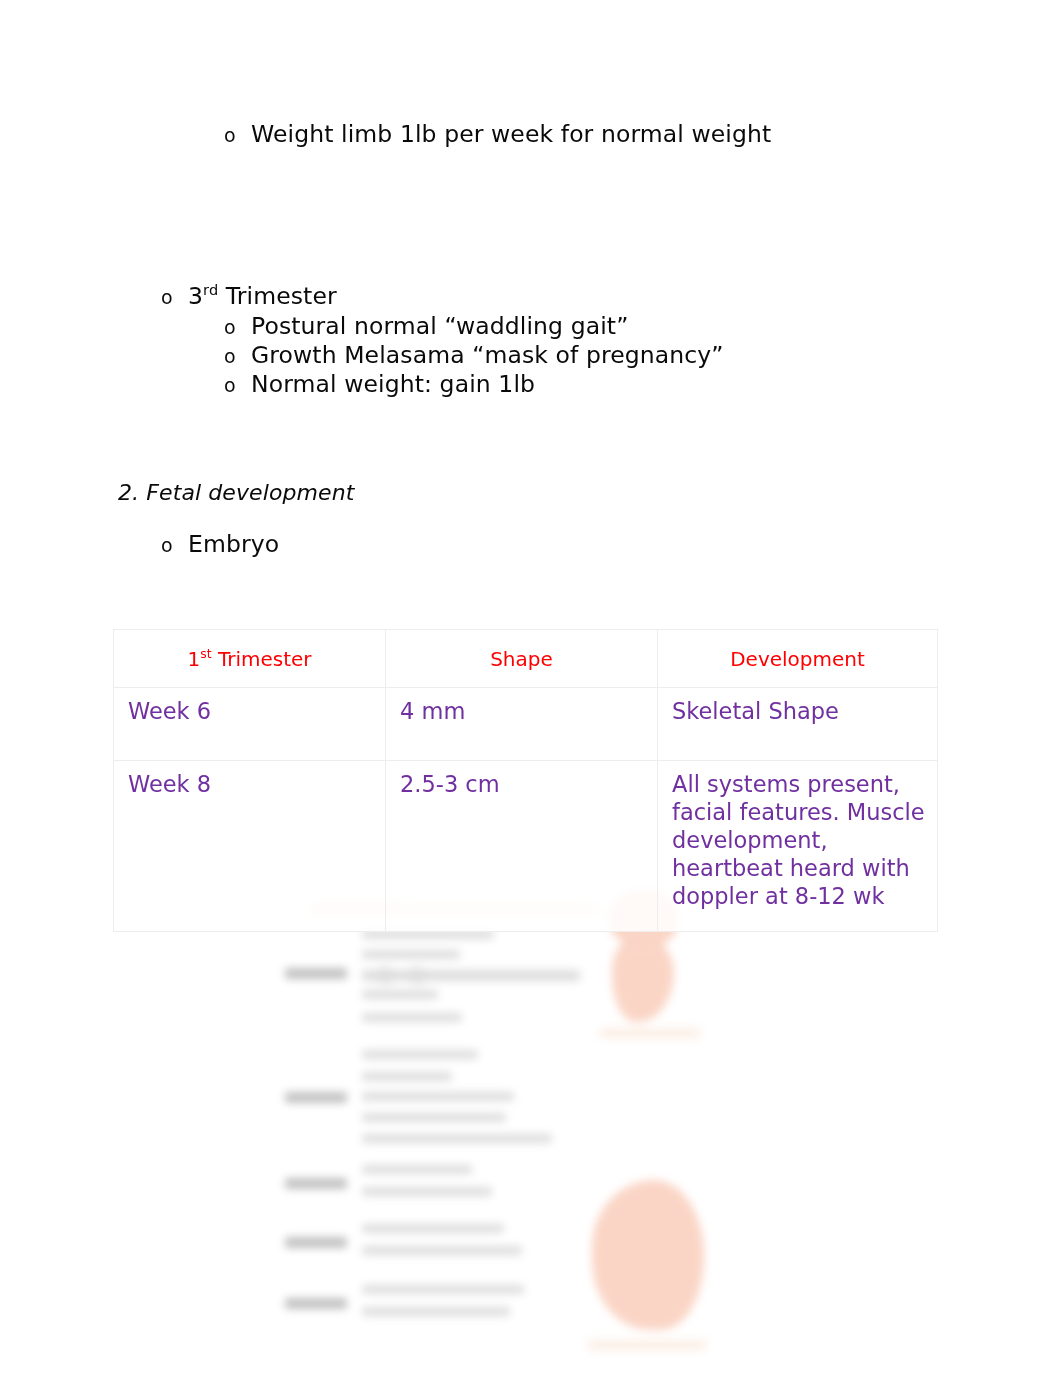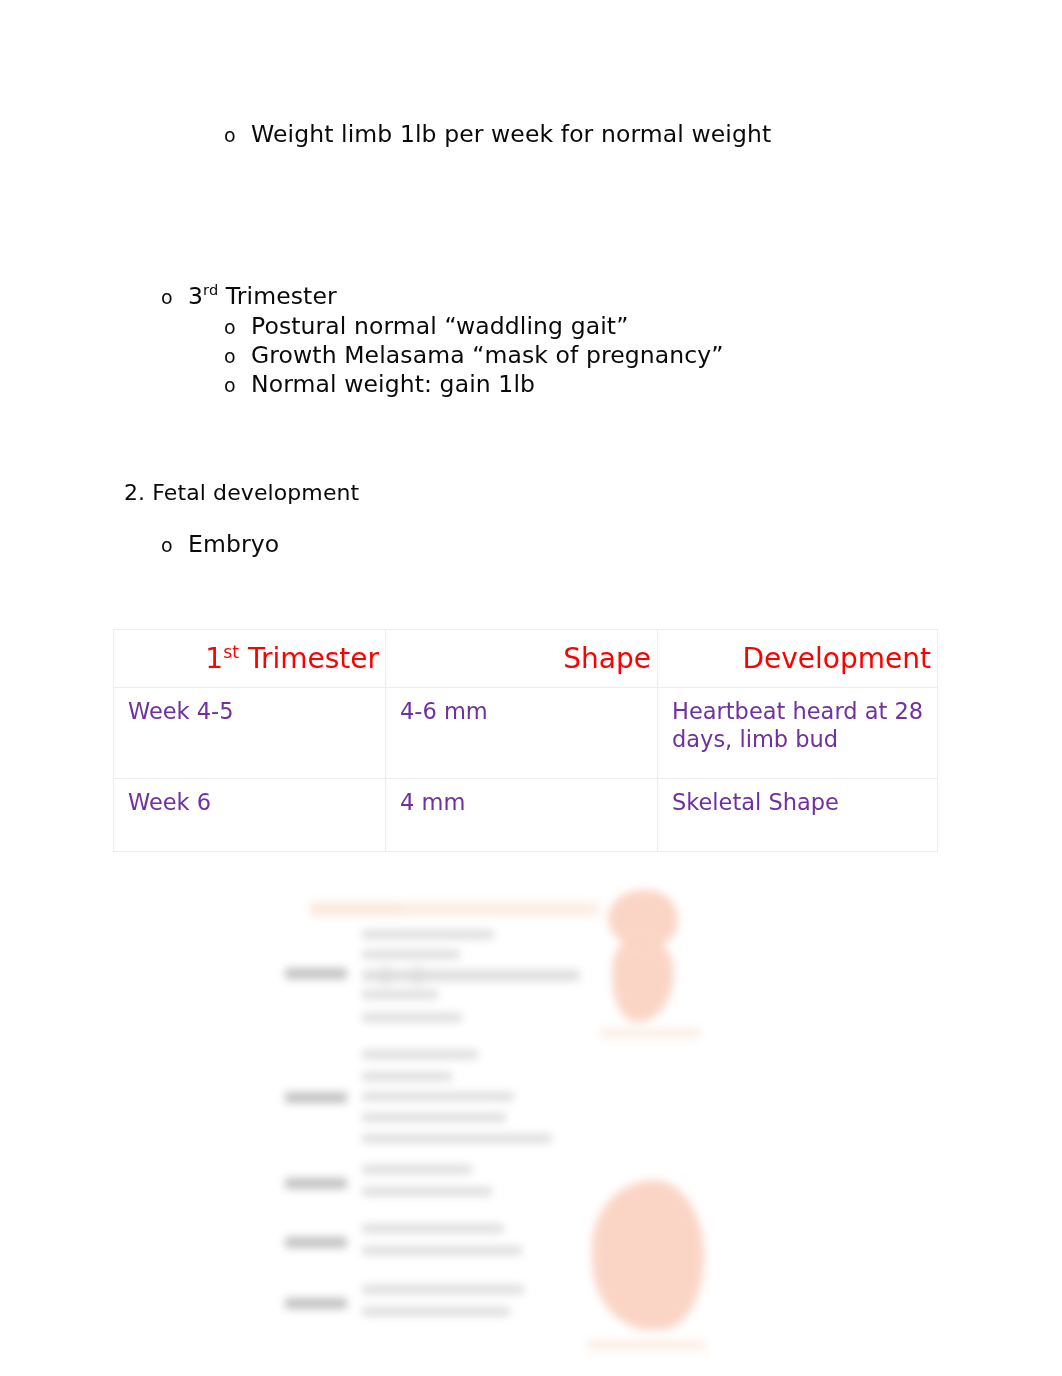--- a/index.html
+++ b/index.html
@@ -120,24 +120,24 @@
     background: transparent;
   }
   .data-table th,
   .data-table td {
     border: 1px solid #ededed;
     padding: 0;
     vertical-align: top;
     background: rgba(255,255,255,0.86);
   }
   .data-table th {
-    text-align: right;
+    text-align: center;
     font-weight: normal;
     color: #ff0000;
-    font-size: 28px;
+    font-size: 20px;
     height: 57px;
     vertical-align: middle;
     padding: 0 6px;
   }
   .data-table td {
     color: #7030a0;
     font-size: 22.5px;
     line-height: 1.24;
     padding: 10px 12px 14px 14px;
   }
@@ -215,59 +215,59 @@
   <div class="bullet-line" style="left:224px; top:341px;">
     <span class="bullet-marker">o</span>
     <span class="bullet-text">Growth Melasama “mask of pregnancy”</span>
   </div>
 
   <div class="bullet-line" style="left:224px; top:370px;">
     <span class="bullet-marker">o</span>
     <span class="bullet-text">Normal weight: gain 1lb</span>
   </div>
 
-  <div class="numbered-line" style="left:124px; top:479px;">2. Fetal development</div>
+  <div class="numbered-line" style="left:118px; top:479px;font-style:italic;">2. Fetal development</div>
 
   <div class="bullet-line" style="left:161px; top:530px;">
     <span class="bullet-marker">o</span>
     <span class="bullet-text">Embryo</span>
   </div>
 
   <table class="data-table">
     <colgroup>
       <col class="col-a">
         <col class="col-b">
         <col class="col-c">
     </colgroup>
     <thead>
       <tr>
         <th><span>1</span><sup class="sup">st</sup><span> Trimester</span></th>
         <th>Shape</th>
         <th>Development</th>
       </tr>
     </thead>
     <tbody>
-      <tr class="row-1">
-        <td>
-            <span class="cellwrap">Week 4-5</span>
-          </td>
-        <td>
-            <span class="cellwrap">4-6 mm</span>
-          </td>
-        <td>
-            <span class="cellwrap">Heartbeat heard at 28 days, limb bud</span>
+      <tr class="row-2">
+        <td>
+            <span class="cellwrap">Week 6</span>
+          </td>
+        <td>
+            <span class="cellwrap">4 mm</span>
+          </td>
+        <td>
+            <span class="cellwrap">Skeletal Shape</span>
           </td>
       </tr>
-      <tr class="row-2">
-        <td>
-            <span class="cellwrap">Week 6</span>
-          </td>
-        <td>
-            <span class="cellwrap">4 mm</span>
-          </td>
-        <td>
-            <span class="cellwrap">Skeletal Shape</span>
+      <tr class="row-3">
+        <td>
+            <span class="cellwrap">Week 8</span>
+          </td>
+        <td>
+            <span class="cellwrap">2.5-3 cm</span>
+          </td>
+        <td>
+            <span class="cellwrap">All systems present, facial features. Muscle development, heartbeat heard with doppler at 8-12 wk</span>
           </td>
       </tr>
     </tbody>
   </table>
 
 </div>
 
 </body></html>

